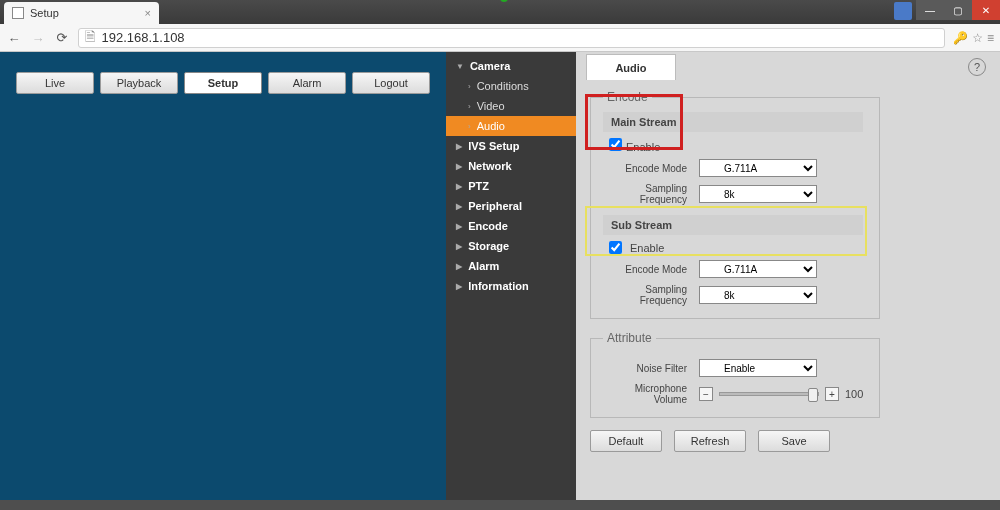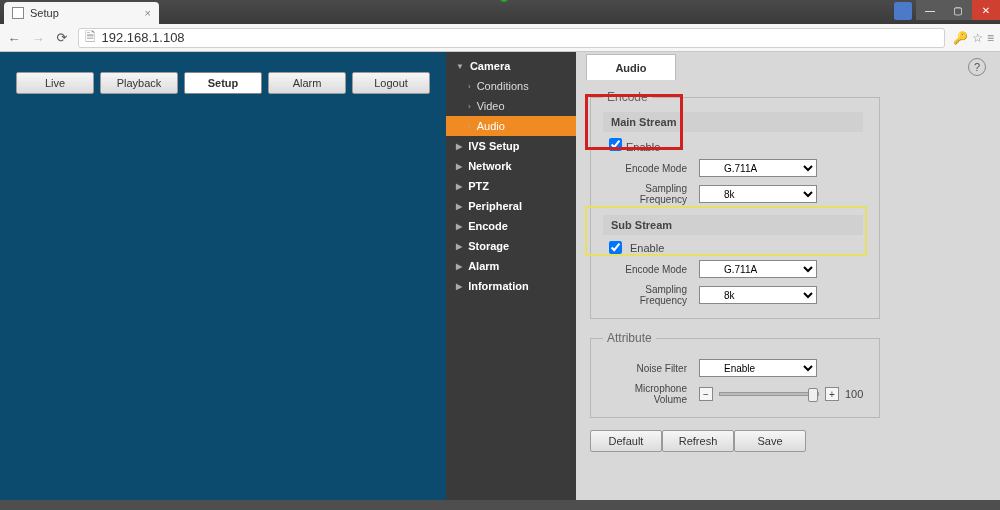--- a/index.html
+++ b/index.html
@@ -48,21 +48,21 @@
 
   .section-bar { background:#d0d0d0; height:20px; display:flex; align-items:center; padding-left:8px; font-weight:bold; font-size:11px; width:260px; }
   .frow { display:flex; align-items:center; margin-top:6px; }
   .flabel { width:96px; text-align:right; padding-right:12px; color:#444; font-size:10px; }
   .fval select, .fval input[type=text] { width:118px; height:18px; border:1px solid #888; background:#fff; font-size:10px; padding-left:20px; }
   .fval input[type=checkbox] { margin-right:4px; }
 
   .redbox { position:absolute; border:3px solid #d02020; pointer-events:none; }
   .yellowbox { position:absolute; border:2px solid #e8e060; pointer-events:none; }
 
-  .btnrow { display:flex; margin-top:4px; }
+  .btnrow { display:flex; gap:12px; margin-top:4px; }
   .abtn { width:72px; height:22px; background:linear-gradient(#f6f6f6,#dcdcdc); border:1px solid #9a9a9a; border-radius:2px; font-size:11px; color:#333; cursor:pointer; }
 
   .slider { display:flex; align-items:center; gap:6px; }
   .slider .track { width:100px; height:4px; background:#bbb; border:1px solid #999; position:relative; }
   .slider .thumb { position:absolute; right:0; top:-5px; width:10px; height:14px; background:#f0f0f0; border:1px solid #888; border-radius:2px; }
   .stepbtn { width:14px; height:14px; border:1px solid #888; background:#f6f6f6; display:flex; align-items:center; justify-content:center; font-size:10px; cursor:pointer;}
   .helpico { position:absolute; right:14px; top:6px; width:18px; height:18px; border:1px solid #888; border-radius:9px; display:flex; align-items:center; justify-content:center; color:#555; font-size:11px; cursor:pointer;}
 
   .bottombar { height:10px; background:#4e4e4e; }
   .dot { position:absolute; top:-6px; left:50%; width:8px; height:8px; background:#2a2; border-radius:4px; }

